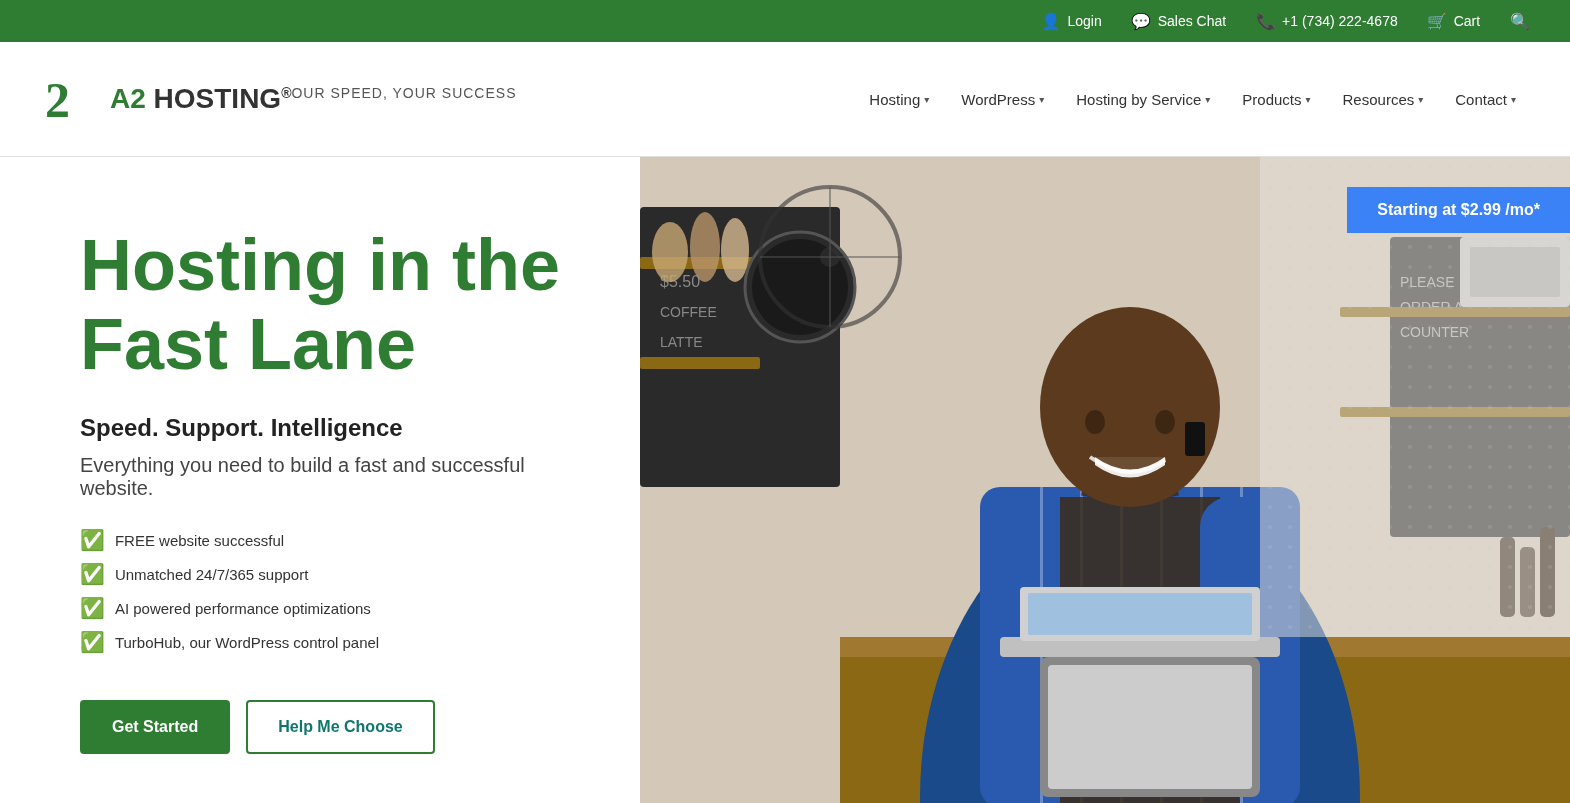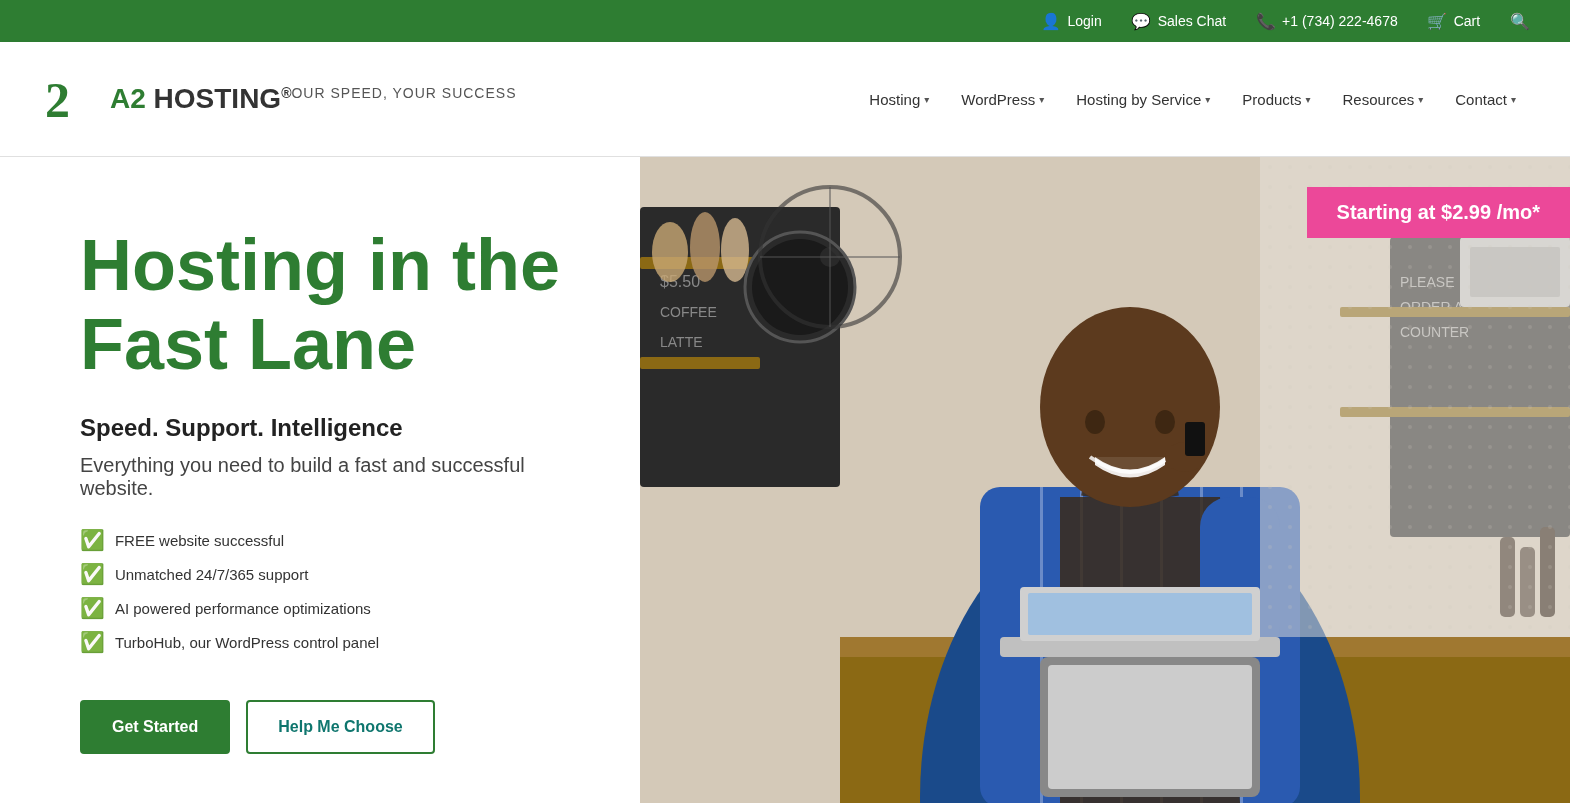--- a/index.html
+++ b/index.html
@@ -165,24 +165,24 @@
       position: relative;
       overflow: hidden;
       background: #c8b8a2;
     }
 
     
     .price-banner {
       position: absolute;
       top: 30px;
       right: 0;
-      background: #ec4899;
+      background: #3b82f6;
       color: white;
       padding: 14px 30px;
-      font-size: 20px;
+      font-size: 16px;
       font-weight: 700;
     }
   </style>
 </head>
 <body>
 
 <div class="top-bar">
   <div class="top-bar-item">
     <span class="top-bar-icon">👤</span>
     <span>Login</span>

